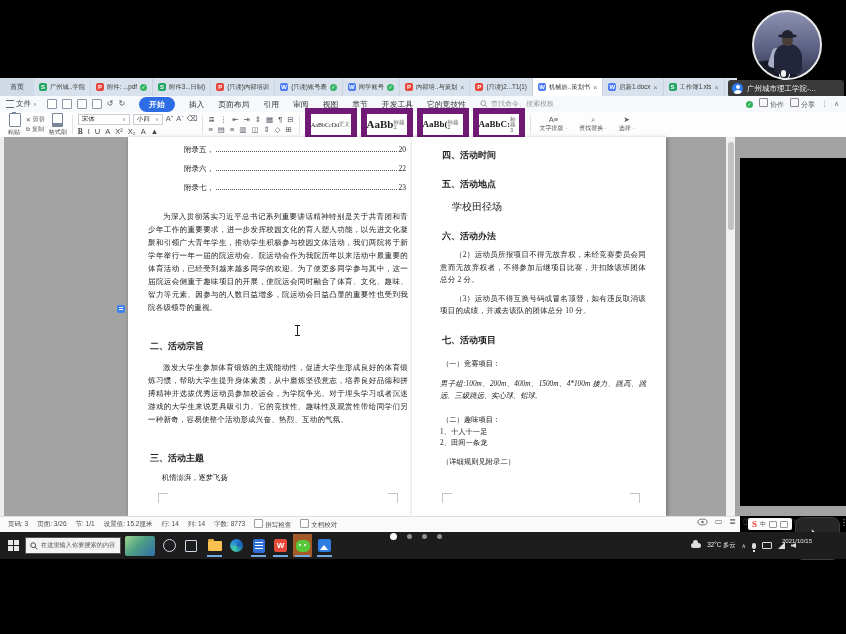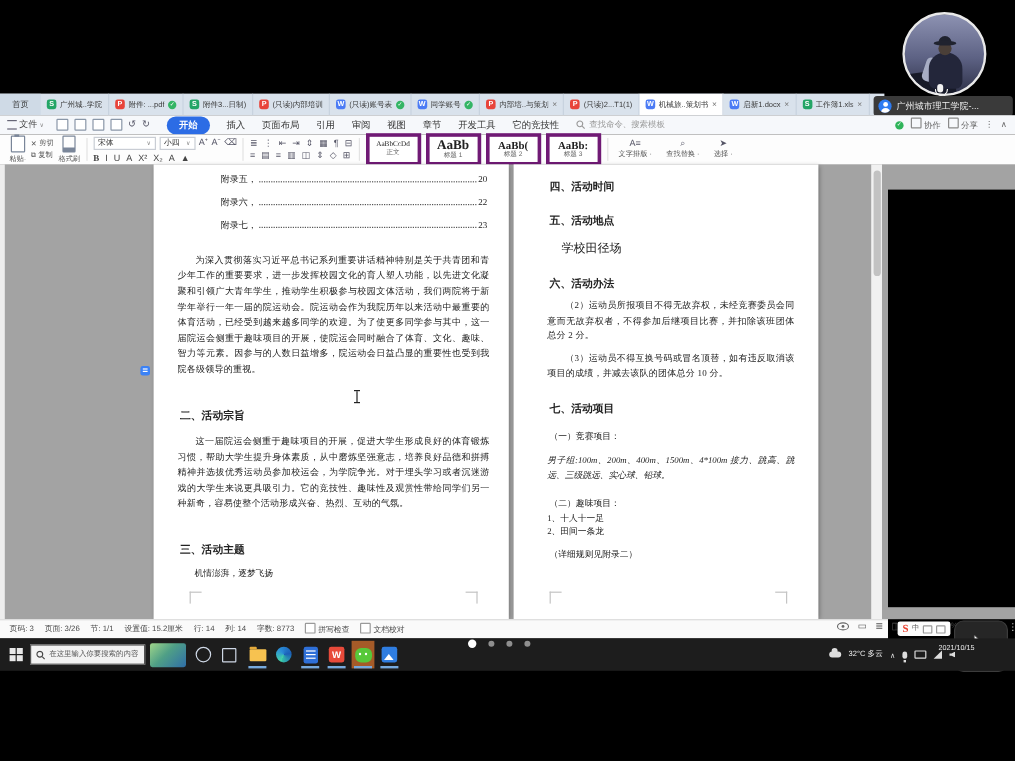--- a/index.html
+++ b/index.html
@@ -66,37 +66,37 @@
   .clipboard{width:10px;height:12px;border:1px solid #7a8699;border-radius:1px;background:#fff;position:relative;}
   .clipboard:before{content:"";position:absolute;left:2px;top:-2px;width:4px;height:2px;background:#7a8699;}
   .brush{width:9px;height:9px;border:1px solid #7a8699;border-bottom:4px solid #7a8699;border-radius:1px;}
   .minirow{font-size:6px;color:#555;display:flex;align-items:center;gap:2px;white-space:nowrap;}
   .combo{border:1px solid #c9cdd4;background:#fff;font-size:6.5px;color:#333;display:flex;align-items:center;
          justify-content:space-between;padding:0 3px;height:11px;box-sizing:border-box;}
   .carr{font-size:5px;color:#888;}
   .fmtrow{display:flex;align-items:center;gap:5px;font-size:7.5px;color:#444;}
   .fmtrow b{font-family:"Liberation Serif",serif;}
   .gicon{font-size:7.5px;color:#556;line-height:1;}
-  .stylebox{width:40px;height:21px;border:3px solid #701a75;background:#fff;display:flex;flex-direction:column;
+  .stylebox{width:40px;height:21px;border:6px solid #701a75;background:#fff;display:flex;flex-direction:row;
             align-items:center;justify-content:center;}
   .stylebox .ssample{font-family:"Liberation Serif",serif;color:#222;line-height:1;}
   .stylebox .sname{font-size:5.5px;color:#666;line-height:1;margin-top:1px;}
   .toolbtn{display:flex;flex-direction:column;align-items:center;gap:1px;margin:0 4px;}
 
   
   #canvas{left:0;top:137px;width:846px;height:379px;background:#a3a3a3;}
   #leftstrip{left:0;top:137px;width:4px;height:379px;background:#ededed;}
   #scrollbar{left:726px;top:137px;width:9px;height:379px;background:#f1f1f1;}
   #scrollthumb{left:727.5px;top:142px;width:6px;height:88px;background:#c2c2c2;border-radius:3px;}
   #blackpanel{left:740px;top:158px;width:106px;height:348px;background:#000;}
 
   .page{position:absolute;top:137px;height:379px;background:#fff;box-shadow:1px 1px 4px rgba(0,0,0,.35);
         box-sizing:border-box;font-family:"Liberation Serif",serif;color:#222;overflow:hidden;}
   #pageL{left:128px;width:296px;padding:8px 16px 0 20px;}
-  #pageR{left:428px;width:254px;padding:12px 20px 0 28px;}
+  #pageR{left:412px;width:254px;padding:12px 20px 0 28px;}
   .tocrow{display:flex;align-items:baseline;height:19px;margin-left:36px;margin-right:2px;font-size:7.5px;}
   .tocdots{flex:1;border-bottom:1px dotted #555;margin:0 2px 2px 2px;}
   .dh{font-weight:bold;font-size:9px;margin:26px 0 0 2px;}
   #pageR .dh{margin:16px 0 0 2px;}
   #pageR .dh:first-child{margin-top:0;}
   .dp{font-size:7.5px;line-height:13px;text-align:justify;text-indent:2em;margin:8px 0 0;letter-spacing:.2px;}
   #pageR .dp{margin:6px 0 0;line-height:12.5px;}
   .dpl{font-size:7.3px;margin:8px 0 0;line-height:12px;}
   .din{font-size:10px;margin:9px 0 0 12px;}
   .dsub{font-size:7.3px;margin:12px 0 0 2px;}
@@ -371,21 +371,21 @@
         </div>
         <div class="stylebox">
           <div class="ssample" style="font-size: 11px; font-weight: bold;">AaBb</div>
           <div class="sname">标题 1</div>
         </div>
         <div class="stylebox">
           <div class="ssample" style="font-size: 9px; font-weight: bold;">AaBb(</div>
           <div class="sname">标题 2</div>
         </div>
         <div class="stylebox">
-          <div class="ssample" style="font-size: 9px; font-weight: bold;">AaBb:</div>
+          <div class="ssample" style="font-size: 9px; font-weight: bold;">AaBbC:</div>
           <div class="sname">标题 3</div>
         </div>
       </div>
     <div class="rsep"></div>
     <div class="rgroup" id="ribbontools">
         <div class="toolbtn">
           <div class="gicon">A≡</div>
           <div class="rlabel">文字排版 ·</div>
         </div>
         <div class="toolbtn">
@@ -416,21 +416,21 @@
         </div>
         <div class="tocrow">
           <span>附录七，</span>
           <span class="tocdots"></span>
           <span>23</span>
         </div>
       </div>
     <div id="blocksL">
         <div class="dp">为深入贯彻落实习近平总书记系列重要讲话精神特别是关于共青团和青少年工作的重要要求，进一步发挥校园文化的育人塑人功能，以先进文化凝聚和引领广大青年学生，推动学生积极参与校园文体活动，我们两院将于新学年举行一年一届的院运动会。院运动会作为我院历年以来活动中最重要的体育活动，已经受到越来越多同学的欢迎。为了使更多同学参与其中，这一届院运会侧重于趣味项目的开展，使院运会同时融合了体育、文化、趣味、智力等元素。因参与的人数日益增多，院运动会日益凸显的重要性也受到我院各级领导的重视。</div>
         <div class="dh">二、活动宗旨</div>
-        <div class="dp">这一届院运会侧重于趣味项目的开展，促进大学生形成良好的体育锻炼习惯，帮助大学生提升身体素质，从中磨炼坚强意志，培养良好品德和拼搏精神并选拔优秀运动员参加校运会，为学院争光。对于埋头学习或者沉迷游戏的大学生来说更具吸引力。它的竞技性、趣味性及观赏性带给同学们另一种新奇，容易使整个活动形成兴奋、热烈、互动的气氛。</div>
+        <div class="dp">激发大学生参加体育锻炼的主观能动性，促进大学生形成良好的体育锻炼习惯，帮助大学生提升身体素质，从中磨炼坚强意志，培养良好品德和拼搏精神并选拔优秀运动员参加校运会，为学院争光。对于埋头学习或者沉迷游戏的大学生来说更具吸引力。它的竞技性、趣味性及观赏性带给同学们另一种新奇，容易使整个活动形成兴奋、热烈、互动的气氛。</div>
         <div class="dh">三、活动主题</div>
         <div class="dt">机情澎湃，逐梦飞扬</div>
       </div>
     <div class="cm bl"></div>
     <div class="cm br"></div>
   </div>
 
   <div class="page" id="pageR">
     <div id="blocksR">
         <div class="dh">四、活动时间</div>

